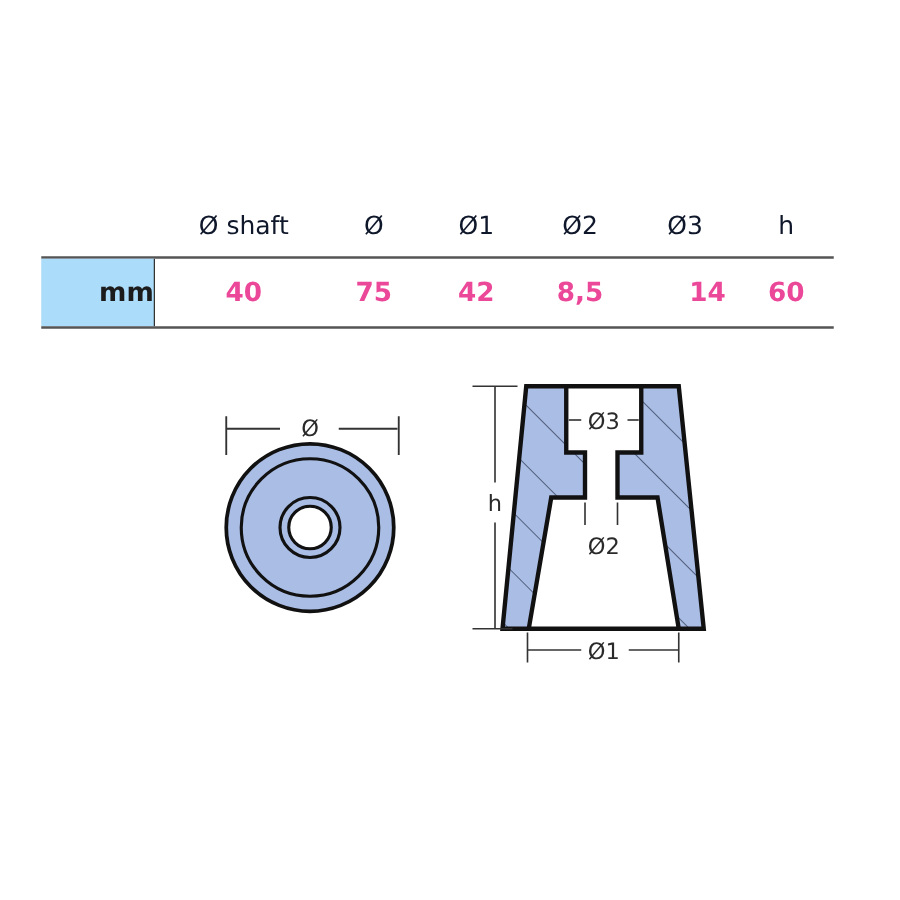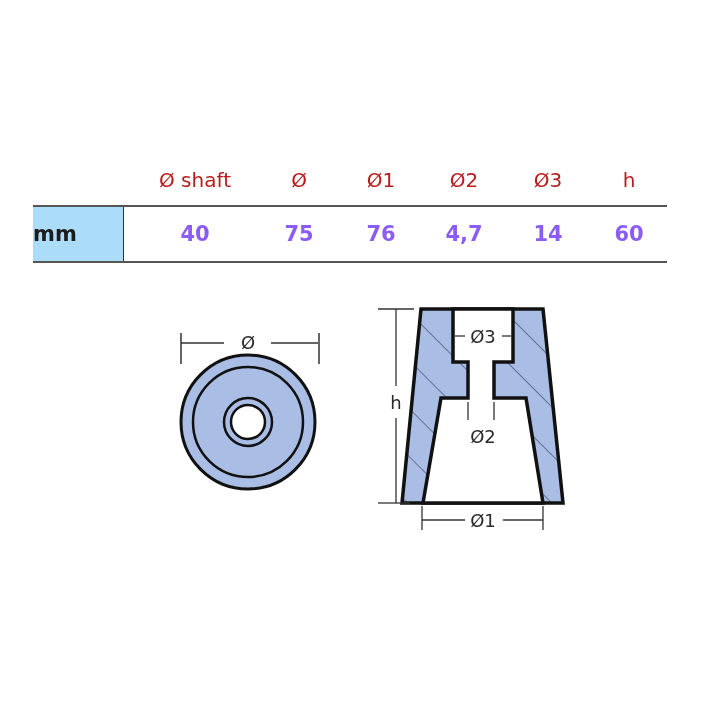--- a/index.html
+++ b/index.html
@@ -1,26 +1,26 @@
 <!DOCTYPE html>
 <html><head>
 <meta charset="utf-8">
 <style>
   html, body { margin: 0; padding: 0; background: #ffffff; }
   body { width: 720px; height: 720px; position: relative; overflow: hidden;
          font-family: "DejaVu Sans", sans-serif; color: #222; }
   .spec-table { position: absolute; left: 33px; top: 160px; width: 634px; }
   .hdr-row { position: absolute; top: 0; left: 0; width: 634px; height: 44px; }
-  .hdr-cell { position: absolute; top: 8px; font-size: 20px; color: #b91c1c; transform: translateX(-50%); white-space: nowrap; }
+  .hdr-cell { position: absolute; top: 8px; font-size: 20px; color: #0f172a; transform: translateX(-50%); white-space: nowrap; }
   .rule { position: absolute; left: 0; width: 634px; height: 2px; background: #555; }
   .rule.top { top: 45px; }
   .rule.bottom { top: 101px; }
   .unit-cell { position: absolute; left: 0; top: 47px; width: 90px; height: 54px; background: #abdcf9; border-right: 1.5px solid #333; }
-  .unit-label { position: absolute; left: 0; right: 0; top: 15px; text-align: left; font-weight: bold; font-size: 21px; color: #1c1c1c; }
-  .val-cell { position: absolute; top: 62px; font-weight: bold; font-size: 21px; color: #8b5cf6; transform: translateX(-50%); white-space: nowrap; }
+  .unit-label { position: absolute; left: 0; right: 0; top: 15px; text-align: right; font-weight: bold; font-size: 21px; color: #1c1c1c; }
+  .val-cell { position: absolute; top: 62px; font-weight: bold; font-size: 21px; color: #ec4899; transform: translateX(-50%); white-space: nowrap; }
   svg.drawing { position: absolute; left: 0; top: 0; }
   .dimtxt { font-family: "DejaVu Sans", sans-serif; font-size: 18px; fill: #2a2a2a; }
 </style>
 </head>
 <body>
 
 <div class="spec-table">
   <div class="hdr-row">
     <span class="hdr-cell" style="left:162px">Ø shaft</span>
     <span class="hdr-cell" style="left:266px">Ø</span>
@@ -28,23 +28,23 @@
     <span class="hdr-cell" style="left:431px">Ø2</span>
     <span class="hdr-cell" style="left:515px">Ø3</span>
     <span class="hdr-cell" style="left:596px">h</span>
   </div>
   <div class="rule top"></div>
   <div class="unit-cell">
     <div class="unit-label">mm</div>
   </div>
   <span class="val-cell" style="left:162px">40</span>
   <span class="val-cell" style="left:266px">75</span>
-  <span class="val-cell" style="left:348px">76</span>
-  <span class="val-cell" style="left:431px">4,7</span>
-  <span class="val-cell" style="left:515px">14</span>
+  <span class="val-cell" style="left:348px">42</span>
+  <span class="val-cell" style="left:431px">8,5</span>
+  <span class="val-cell" style="left:533px">14</span>
   <span class="val-cell" style="left:596px">60</span>
   <div class="rule bottom"></div>
 </div>
 
 <svg class="drawing" width="720" height="720" viewBox="0 0 720 720">
   <defs>
     <pattern id="hatch" patternUnits="userSpaceOnUse" width="34" height="34" patternTransform="rotate(-45)">
       <rect width="34" height="34" fill="#aabde5"></rect>
       <line x1="0" y1="0" x2="0" y2="34" stroke="#34405a" stroke-width="1.2"></line>
     </pattern>

